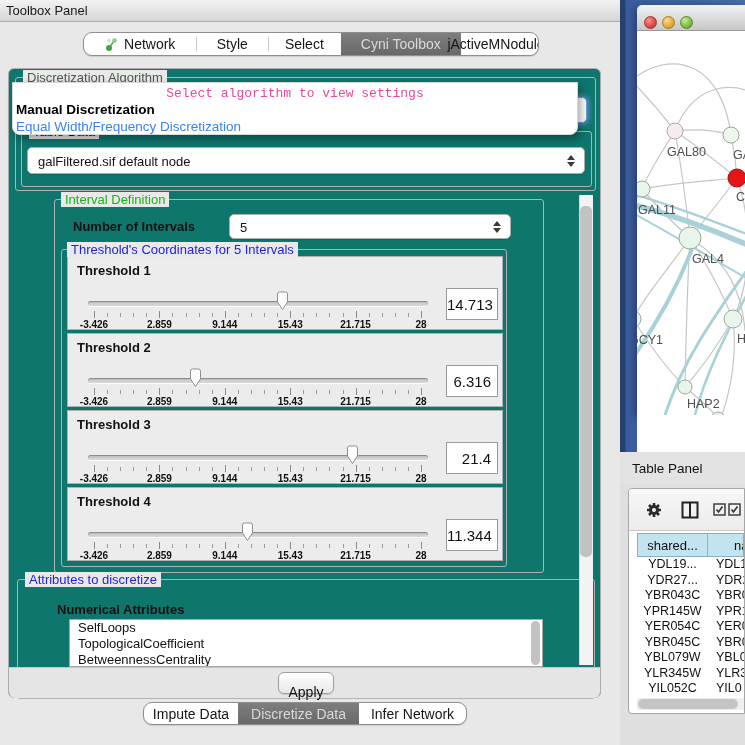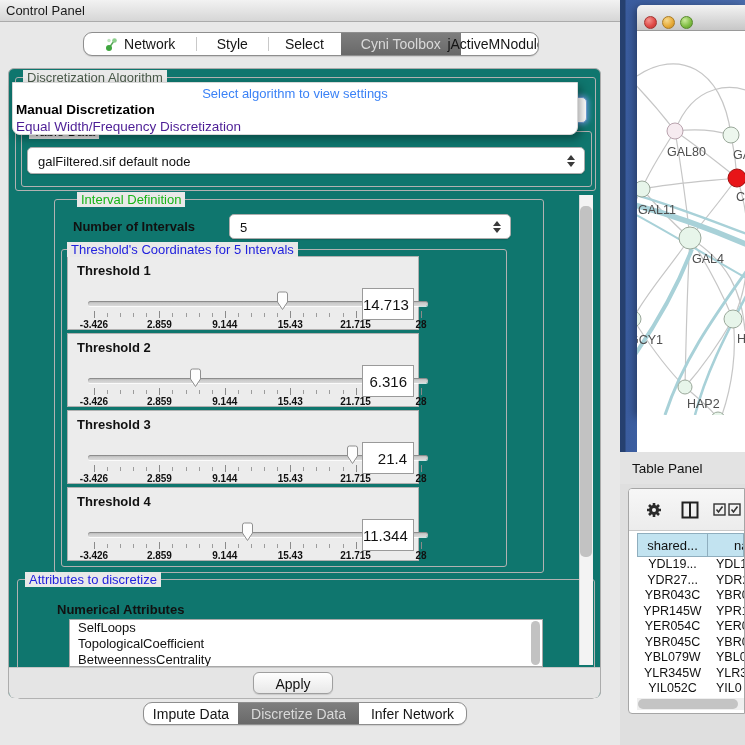--- a/index.html
+++ b/index.html
@@ -22,40 +22,40 @@
   .tab { display:flex; align-items:center; justify-content:center; font-size:14px; color:#151515; height:100%; position:relative; }
   .tab .div { position:absolute; left:0; top:4px; bottom:4px; width:1px; background:#C9C9C9; }
   .tab.sel { background:linear-gradient(#7E7E7E,#696969); color:#D9D9D9; }
   .tab .neticon { margin-right:6px; }
 
   
   .mainpanel { left:8px; top:68px; width:593px; height:630px; background:#0f766e;
     border:1px solid #ACACAC; border-radius:6px; }
   .group { position:absolute; border:1px solid #B2B2B2; border-radius:3px; }
   .gtitle { position:absolute; font-size:13px; background:#E9E9E9; padding:0 4px; white-space:nowrap; z-index:2; }
-  .green { color:#17B517;margin-left:16px; } .blue { color:#2222DD; } .olive { color:#4A5A4A; }
+  .green { color:#17B517; } .blue { color:#2222DD; } .olive { color:#4A5A4A; }
 
   .combo { position:absolute; background:#FFF; border:1px solid #ADADAD; border-radius:5px;
     box-shadow:0 1px 1px rgba(0,0,0,.15); }
   .combo .val { position:absolute; left:10px; top:50%; transform:translateY(-50%); font-size:13px; color:#111; }
   .spin { position:absolute; right:9px; top:50%; transform:translateY(-50%); }
   .spin i { display:block; width:0; height:0; border-left:4px solid transparent; border-right:4px solid transparent; }
   .spin .u { border-bottom:5px solid #3A3A3A; margin-bottom:2px; }
   .spin .d { border-top:5px solid #3A3A3A; }
   .combo.focused { border-color:#6E9FD4; box-shadow:0 0 5px 2px rgba(100,150,215,.85); }
 
   
   .popup { left:12px; top:82px; width:566px; height:53px; background:#FFF; z-index:10;
     border:1px solid #D8D8D8; border-radius:0 0 8px 8px; box-shadow:3px 4px 9px rgba(0,0,0,.35); }
-  .popup .hint { position:absolute; left:0; right:0; top:3px; text-align:center; color:#3b82f6; font-size:13px; }
+  .popup .hint { position:absolute; left:0; right:0; top:3px; text-align:center; color:#ec4899; font-size:13px;font-family:Liberation Mono, monospace; }
   .popup .opt1 { position:absolute; left:3px; top:19px; font-size:13.5px; font-weight:bold; color:#000; }
-  .popup .opt2 { position:absolute; left:3px; top:36px; font-size:13.5px; color:#4c1d95; }
-
-  
-  .th-panel { position:absolute; left:0; width:352px; height:74px; border:1px solid #B0B0B0; background:#ECECEC; }
+  .popup .opt2 { position:absolute; left:3px; top:36px; font-size:13.5px; color:#3b82f6; }
+
+  
+  .th-panel { position:absolute; left:0; width:436px; height:74px; border:1px solid #B0B0B0; background:#ECECEC; }
   .th-label { position:absolute; left:9px; top:6px; font-weight:bold; font-size:13px; }
   .slider-zone { position:absolute; left:20px; top:40px; width:346px; height:34px; }
   .track { position:absolute; left:0; top:4px; width:340px; height:5px; border-radius:3px;
     background:linear-gradient(#BFBFBF,#DADADA); box-shadow:inset 0 1px 1px rgba(0,0,0,.3), 0 1px 0 rgba(255,255,255,.8); }
   .tick { position:absolute; width:1px; background:#8A8A8A; }
   .tick.major { top:14px; height:7px; }
   .tick.minor { top:16px; height:4px; background:#9C9C9C; }
   .tick-label { position:absolute; top:22px; font-size:10px; font-weight:bold; transform:translateX(-50%); white-space:nowrap; color:#111; }
   .thumb { position:absolute; top:-6px; width:15px; height:20px; }
   .value-box { position:absolute; right:4px; top:31px; width:52px; height:32px; background:#FFF;
@@ -105,21 +105,21 @@
 
   .scrolltrack { position:absolute; background:#F3F3F3; border-left:1px solid #D8D8D8; }
   svg { display:block; }
 </style>
 </head>
 <body>
 
 <div class="app">
 
   <div class="abs titlebar">
-    <div class="t">Control Panel</div>
+    <div class="t">Toolbox Panel</div>
     <div class="win-float"></div>
     <div class="win-close">
       <svg width="12" height="12">
           <path d="M2 2 L10 10 M10 2 L2 10" stroke="#1A1A1A" stroke-width="2.4" stroke-linecap="round"></path>
         </svg>
     </div>
   </div>
 
   <div class="abs tabbar">
     <div class="tab" style="width:113px">
@@ -367,21 +367,21 @@
     <div class="gtitle blue" style="left:16px; top:503px;">Attributes to discretize</div>
     <div class="abs" style="left:48px; top:533px; font-weight:bold; font-size:13px;">Numerical Attributes</div>
     <div class="abs attr-list" style="left:60px; top:550px; width:474px; height:48px;" id="attrList">
         <div class="attr-item">SelfLoops</div>
         <div class="attr-item">TopologicalCoefficient</div>
         <div class="attr-item">BetweennessCentrality</div>
       </div>
     <div class="vscroll-thumb" style="left:522px; top:552px; width:9px; height:44px;"></div>
 
     <div class="abs applyrow" style="left:0; top:598px; width:591px;">
-      <div class="btn" style="left:244px; top:4px; width:80px; height:22px; padding-top:3px;">Apply</div>
+      <div class="btn" style="left:269px; top:4px; width:56px; height:22px; padding-top:11px;">Apply</div>
     </div>
 
     <div class="scrolltrack" style="left:570px; top:126px; width:14px; height:470px;"></div>
     <div class="vscroll-thumb" style="left:571px; top:137px; width:12px; height:351px;"></div>
   </div>
 
   <div class="abs popup">
     <div class="hint">Select algorithm to view settings</div>
     <div class="opt1">Manual Discretization</div>
     <div class="opt2">Equal Width/Frequency Discretization</div>

